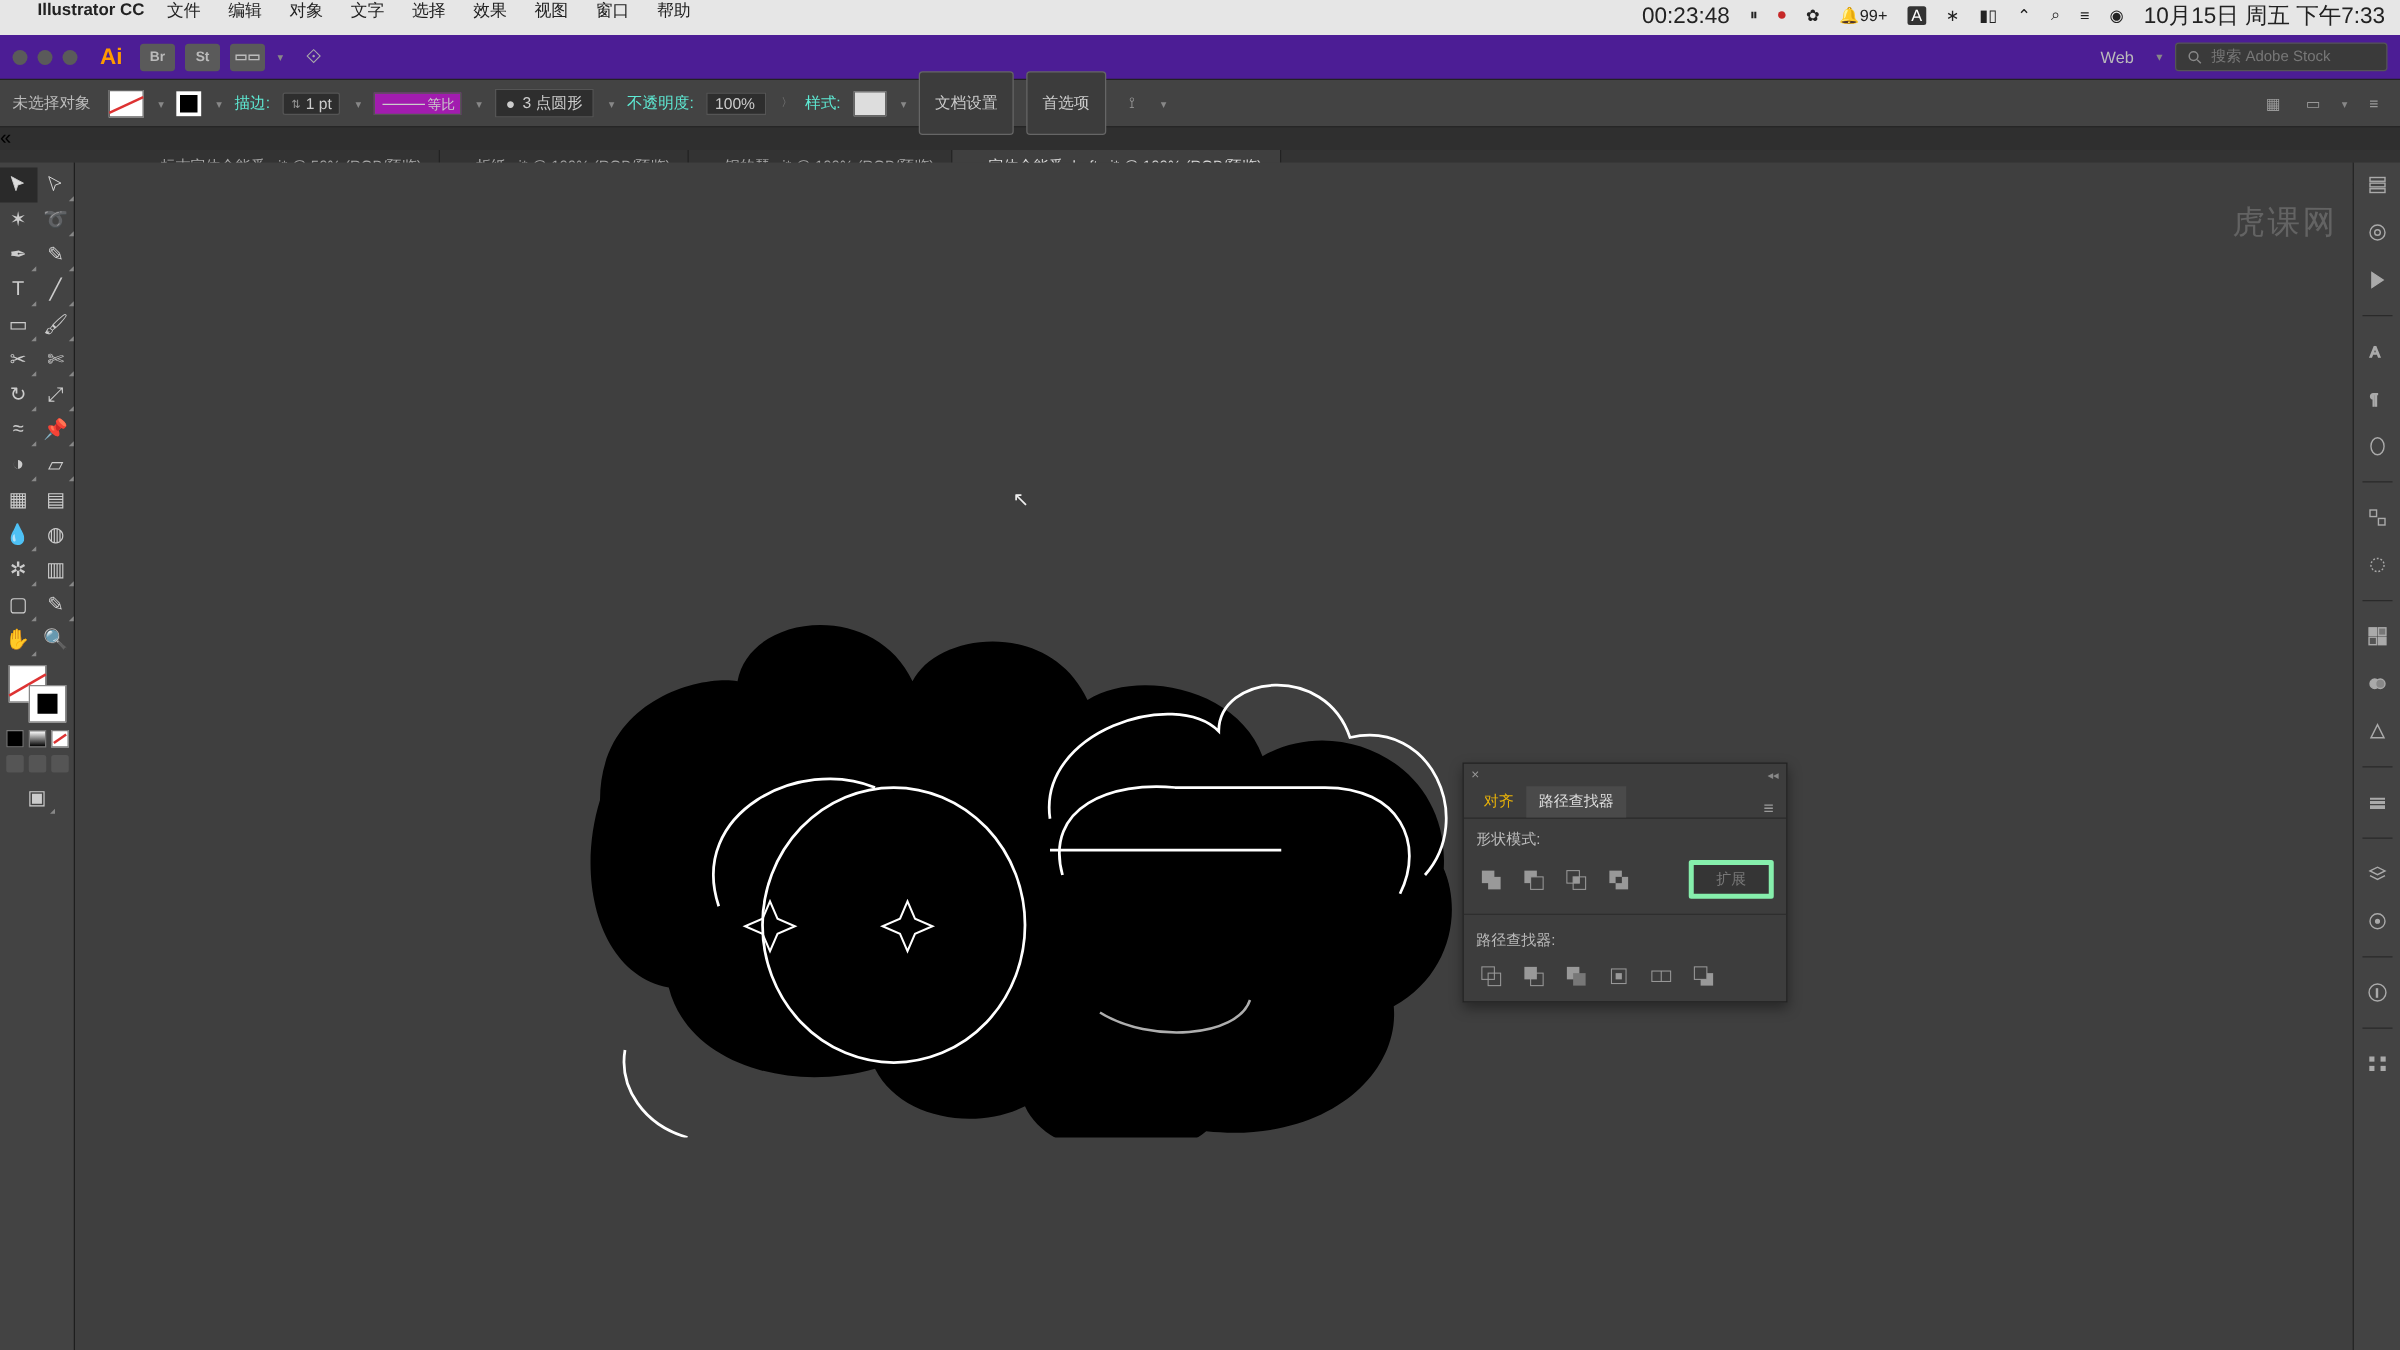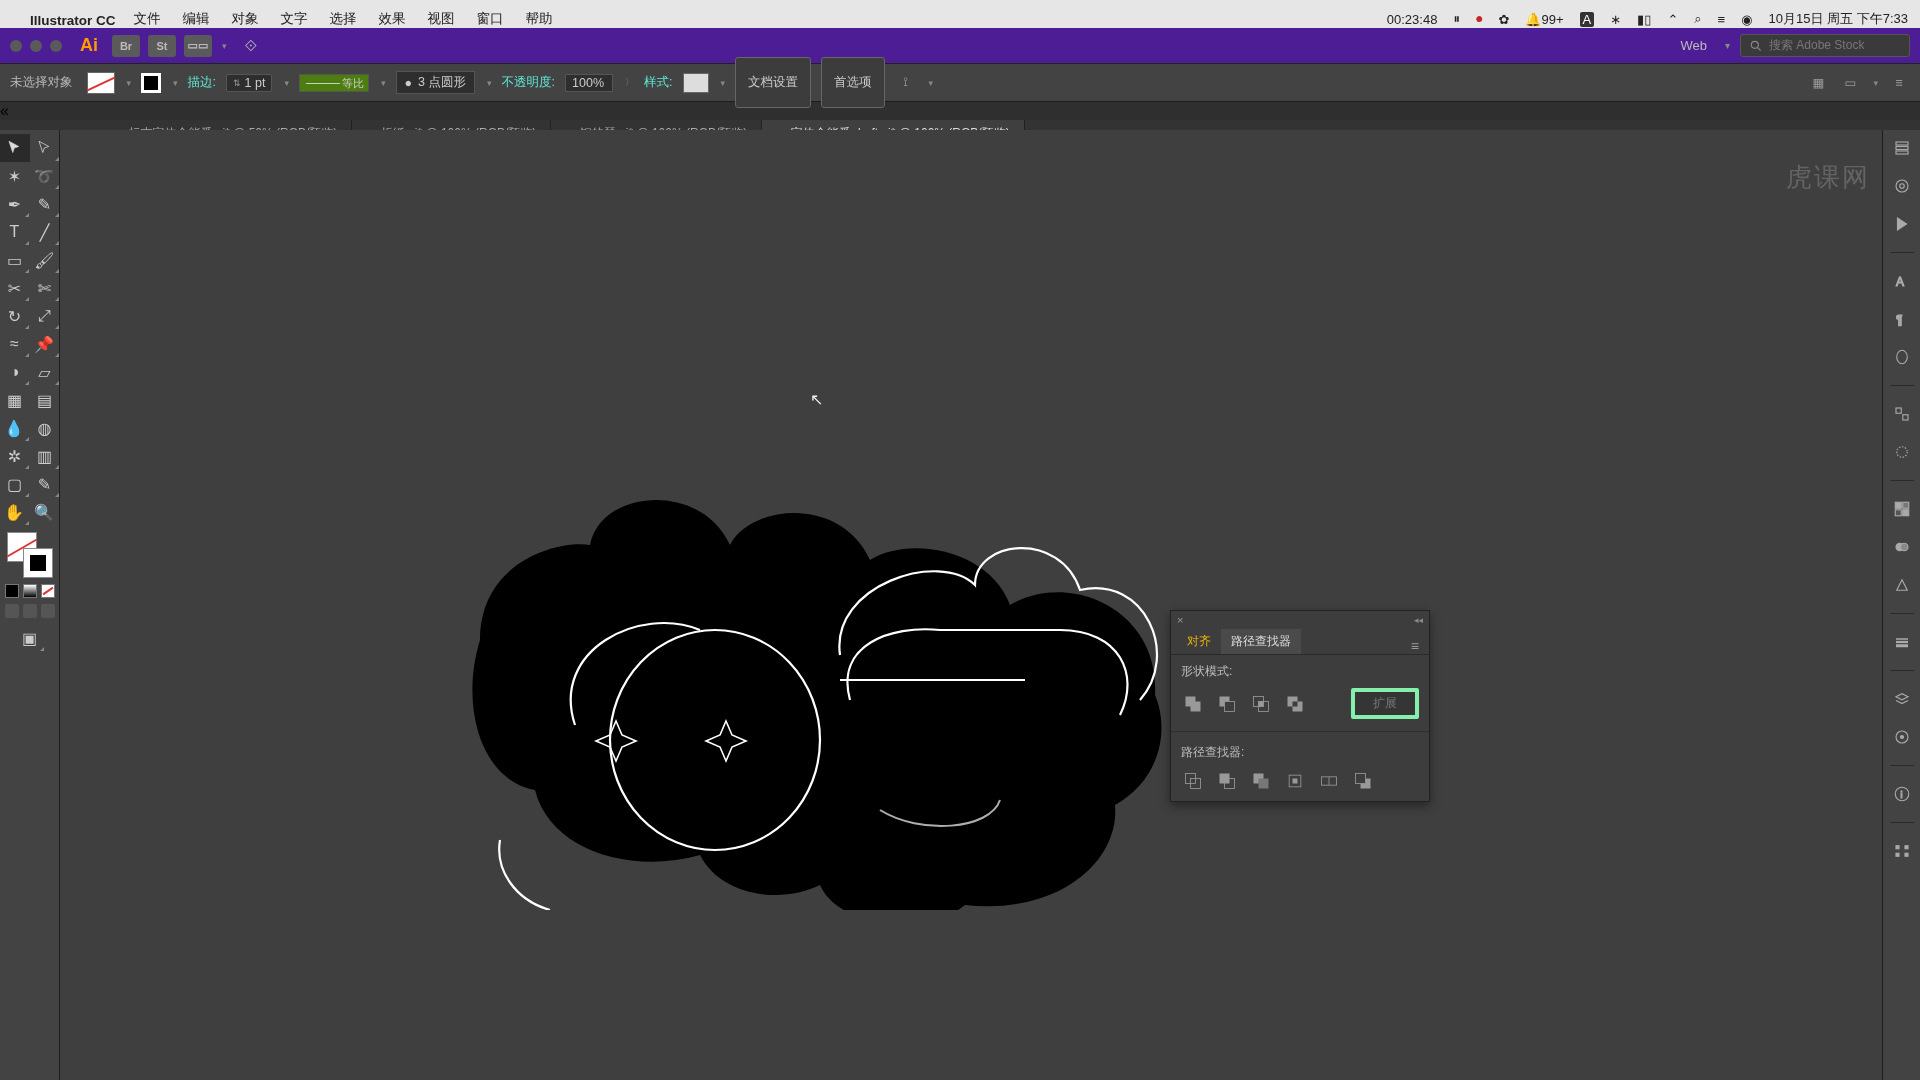--- a/index.html
+++ b/index.html
@@ -1,44 +1,44 @@
 <!DOCTYPE html>
 <html><head>
 <meta charset="utf-8">
 <style>
 *{margin:0;padding:0;box-sizing:border-box;font-family:-apple-system,"Helvetica Neue",sans-serif;user-select:none}
 body{width:1920px;height:1080px;background:#2f2f2f;overflow:hidden;position:relative}
-.menubar{height:28px;background:#e6e6e6;display:flex;align-items:flex-end;padding:0 12px;font-size:13.5px;color:#222;position:relative}
+.menubar{height:28px;background:#e6e6e6;display:flex;align-items:flex-start;padding:0 12px;font-size:13.5px;color:#222;position:relative}
 .menubar .apple{font-size:16px;margin-right:18px}
 .menubar .appname{font-weight:600;margin-right:18px}
 .menubar .menu-item{margin-right:22px;cursor:default}
 .menubar .right{position:absolute;right:12px;display:flex;align-items:center;gap:16px}
 .menubar .right span{font-size:13px}
-.menubar .right .clock{font-size:13px}
+.menubar .right .clock{font-size:18px}
 .menubar .right .rec{color:#c62828}
 .titlebar{height:36px;background:#4c1d95;display:flex;align-items:center;padding:0 10px;border-bottom:1px solid #222}
 .titlebar .traffic{display:flex;gap:8px;margin-right:18px}
 .titlebar .traffic span{width:12px;height:12px;border-radius:50%;background:#5a5a5a}
 .titlebar .app-glyph{color:#ff9a00;font-size:18px;font-weight:700;margin-right:14px}
 .titlebar .tb-icon{width:28px;height:22px;background:#5a5a5a;border-radius:3px;margin-right:8px;display:flex;align-items:center;justify-content:center;color:#bbb;font-size:11px;font-weight:600}
 .titlebar .spacer{flex:1}
 .titlebar .right-group{display:flex;align-items:center;gap:10px;color:#bbb;font-size:13px}
 .titlebar .web{margin-right:8px}
 .titlebar .chev{font-size:10px;color:#888}
 .titlebar .search{display:flex;align-items:center;background:#3a3a3a;border:1px solid #555;border-radius:3px;padding:2px 8px;width:170px;color:#777;font-size:12px}
 .titlebar .search svg{width:14px;height:14px;margin-right:6px}
 
 .controlbar{height:38px;background:#434343;display:flex;align-items:center;padding:0 10px;gap:10px;font-size:12.5px;color:#ccc;border-bottom:1px solid #1e1e1e}
 .controlbar .noSel{color:#bbb;margin-right:4px}
 .swatch{width:28px;height:22px;background:#fff;position:relative;border:1px solid #666;display:flex;align-items:center;justify-content:center}
 .swatch.noFill::after{content:"";position:absolute;left:-2px;right:-2px;top:50%;height:2px;background:#d33;transform:rotate(-25deg)}
 .dropchev{font-size:9px;color:#888;margin-left:2px}
 .controlbar .lbl{color:#5eead4}
 .stepper{display:flex;align-items:center;background:#2e2e2e;border:1px solid #555;padding:1px 6px;border-radius:2px}
-.controlbar .strokestyle{width:70px;height:18px;background:#4d7c0f;border:1px solid #555;position:relative}
+.controlbar .strokestyle{width:70px;height:18px;background:#a21caf;border:1px solid #555;position:relative}
 .controlbar .strokestyle::before{content:"";position:absolute;left:6px;right:28px;top:50%;height:1px;background:#ccc}
 .controlbar .strokestyle span{position:absolute;right:4px;top:1px;font-size:11px;color:#ccc}
 .controlbar .opacityVal{background:#2e2e2e;border:1px solid #555;padding:1px 6px;min-width:48px;text-align:left}
 .controlbar .styleSwatch{width:26px;height:20px;background:#ddd;border:1px solid #666}
 .controlbar .btn{border:1px solid #666;padding:16px 12px;border-radius:3px;background:#3c3c3c}
 .controlbar .spc{flex:1}
 .controlbar .iconbtn{width:22px;height:22px;display:flex;align-items:center;justify-content:center;color:#999}
 
 .tabbar{height:28px;background:#333;display:flex;align-items:flex-end;padding:0 12px 0 100px;font-size:12px;color:#aaa;border-bottom:1px solid #1a1a1a}
 .tabbar .tab{padding:5px 14px;display:flex;align-items:center;gap:8px;border-right:1px solid #222}

